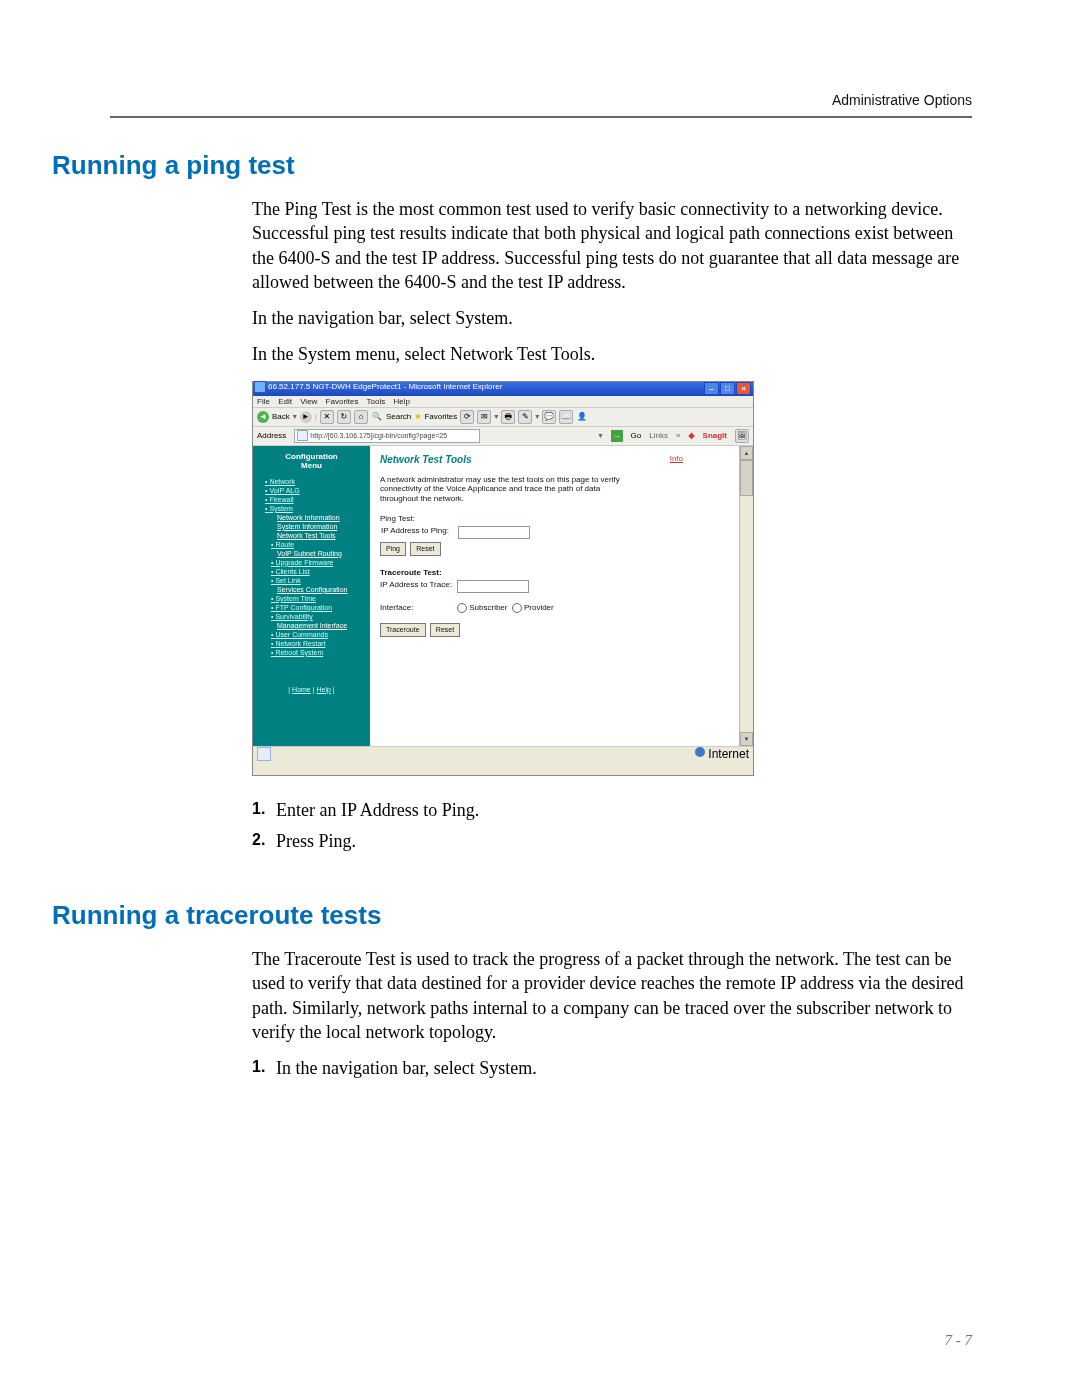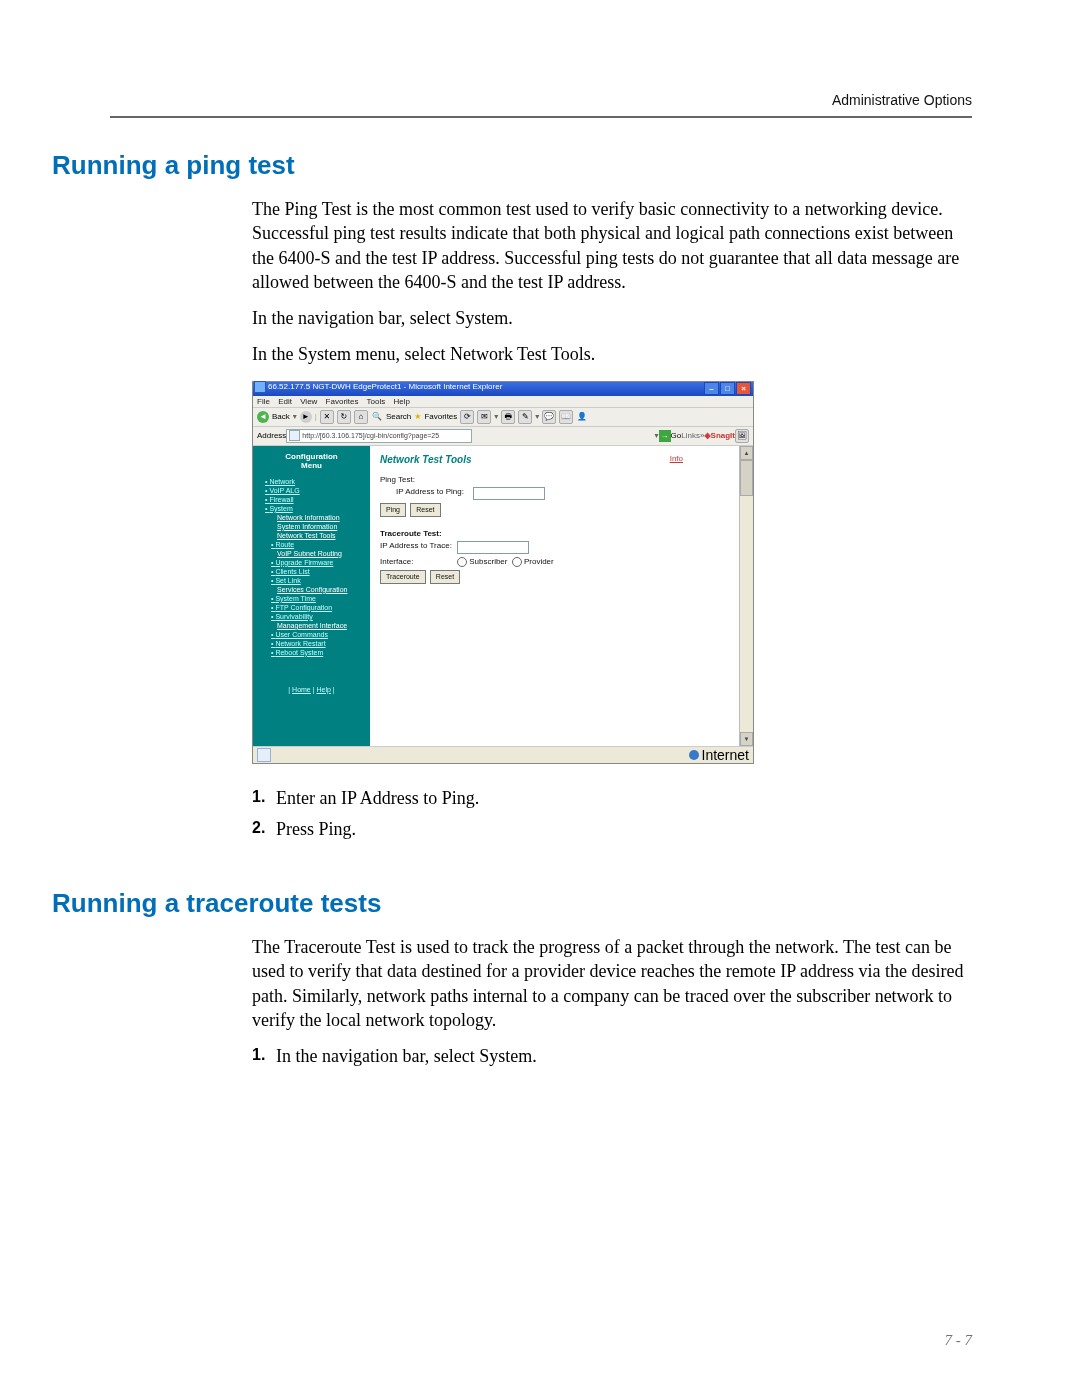--- a/index.html
+++ b/index.html
@@ -25,21 +25,21 @@
 .ss-wb.min{background:#4f86e6;color:#fff}
 .ss-wb.max{background:#4f86e6;color:#fff}
 .ss-wb.cls{background:#e65638;color:#fff}
 .ss-menu{background:#efeee8;padding:1px 4px;font-size:8px;color:#222;border-bottom:1px solid #ccc}
 .ss-menu span{margin-right:6px}
 .ss-tb{display:flex;align-items:center;gap:3px;padding:2px 4px;background:#efeee8;border-bottom:1px solid #ccc;font-size:8px}
 .tb-icn{width:12px;height:12px;border-radius:50%;display:inline-flex;align-items:center;justify-content:center;font-size:8px}
 .tb-icn.green{background:#4eb44e;color:#fff}
 .tb-icn.grey{background:#cfcfcf}
 .tb-icn.sq{border-radius:2px;background:#e0e0e0;border:1px solid #aaa}
-.ss-addr{display:flex;align-items:center;gap:0;padding:2px 4px;background:#efeee8;border-bottom:1px solid #ccc;font-size:8px}
+.ss-addr{display:flex;align-items:center;gap:8px;padding:2px 4px;background:#efeee8;border-bottom:1px solid #ccc;font-size:8px}
 .ss-addr-in{flex:0 0 180px;height:12px;border:1px solid #9aa;background:#fff;display:flex;align-items:center;padding:0 2px;font-size:7px;color:#444}
 .ss-addr-in .pgico{width:9px;height:9px;border:1px solid #9aa;margin-right:2px;background:#e8f0ff}
 .ss-addr-sp{flex:1}
 .ss-go{width:12px;height:12px;background:#3fa63f;display:inline-flex;align-items:center;justify-content:center;color:#fff;font-size:8px}
 .ss-snag{color:#c33;font-size:8px;font-weight:bold}
 .ss-body{display:flex;min-height:300px;border-bottom:1px solid #ccc;position:relative}
 .ss-side{flex:0 0 105px;background:#008080;color:#fff;padding:6px 6px;font-size:7px}
 .ss-side-h{text-align:center;font-weight:bold;font-size:8px;margin-bottom:8px}
 .ss-side a{color:#bfffff;text-decoration:underline;display:block;margin:0 0 2px 0}
 .ss-side .l1{margin-left:6px}
@@ -51,21 +51,21 @@
 .ss-mh{color:#008080;font-style:italic;font-weight:bold;font-size:10px;margin-bottom:10px}
 .ss-p{margin:0 0 10px 0;max-width:250px;line-height:1.2}
 .blk{margin:6px 0 12px 0}
 .lblcell{display:inline-block;width:75px;vertical-align:top}
 .txtin{display:inline-block;width:70px;height:11px;border:1px solid #89a;background:#fff;vertical-align:middle}
 .btn{display:inline-block;border:1px solid #777;background:#ece9d8;padding:0 5px;height:12px;line-height:12px;font-size:7px;margin-right:2px}
 .radio{display:inline-block;width:8px;height:8px;border:1px solid #666;border-radius:50%;vertical-align:middle;margin-right:2px}
 .ss-scroll{position:absolute;right:0;top:0;bottom:0;width:13px;background:#ece9d8;border-left:1px solid #bbb}
 .ss-scroll .arr{height:12px;background:#d6d3c6;border:1px solid #aaa;display:flex;align-items:center;justify-content:center;font-size:6px;color:#444}
 .ss-scroll .thumb{height:34px;background:#d6d3c6;border:1px solid #aaa;margin:0}
-.ss-status{display:flex;align-items:center;height:16px;background:#ece9d8;font-size:14px;padding:0 4px}
+.ss-status{display:flex;align-items:flex-start;height:28px;background:#ece9d8;font-size:12px;padding:0 4px}
 .ss-status .sp{flex:1}
 .ss-status .globe{width:10px;height:10px;border-radius:50%;background:#3a78c8;margin-right:3px;display:inline-block}
 .ss-status .eico{width:12px;height:12px;border:1px solid #9cb1d6;background:#e6eefc;display:inline-block;margin-right:auto}
 .section-sp{height:40px}
 </style>
 </head>
 <body>
 
 <div class="page">
   <div class="header-right">Administrative Options</div>
@@ -164,40 +164,41 @@
             <a class="l2">• <span>Network Restart</span></a>
             <a class="l2">• <span>Reboot System</span></a>
             <div class="foot">
               | <span style="text-decoration:underline">Home</span> |
               <span style="text-decoration:underline">Help</span> |
             </div>
           </div>
           <div class="ss-main">
             <a class="ss-info">Info</a>
             <div class="ss-mh">Network Test Tools</div>
+            <p class="ss-p">A network administrator may use the test tools on this page to verify connectivity of the Voice Applicance and trace the path of data throughout the network.</p>
 
             <div class="blk">
               <div style="font-weight:normal">Ping Test:</div>
-              <div style="margin:3px 16px">
+              <div style="margin:3px 1px">
                 <span class="lblcell">IP Address to Ping:</span>
                 <span class="txtin"></span>
               </div>
               <div>
                 <span class="btn">Ping</span>
                 <span class="btn">Reset</span>
               </div>
             </div>
 
             <div class="blk">
               <div style="font-weight:bold">Traceroute Test:</div>
               <div style="margin:3px 0">
                 <span class="lblcell">IP Address to Trace:</span>
                 <span class="txtin"></span>
               </div>
-              <div style="margin:3px 0">
+              <div style="margin:10px 0">
                 <span class="lblcell">Interface:</span>
                 <span class="radio"></span><span>Subscriber</span>
                 &nbsp;<span class="radio"></span><span>Provider</span>
               </div>
               <div>
                 <span class="btn">Traceroute</span>
                 <span class="btn">Reset</span>
               </div>
             </div>
           </div>

